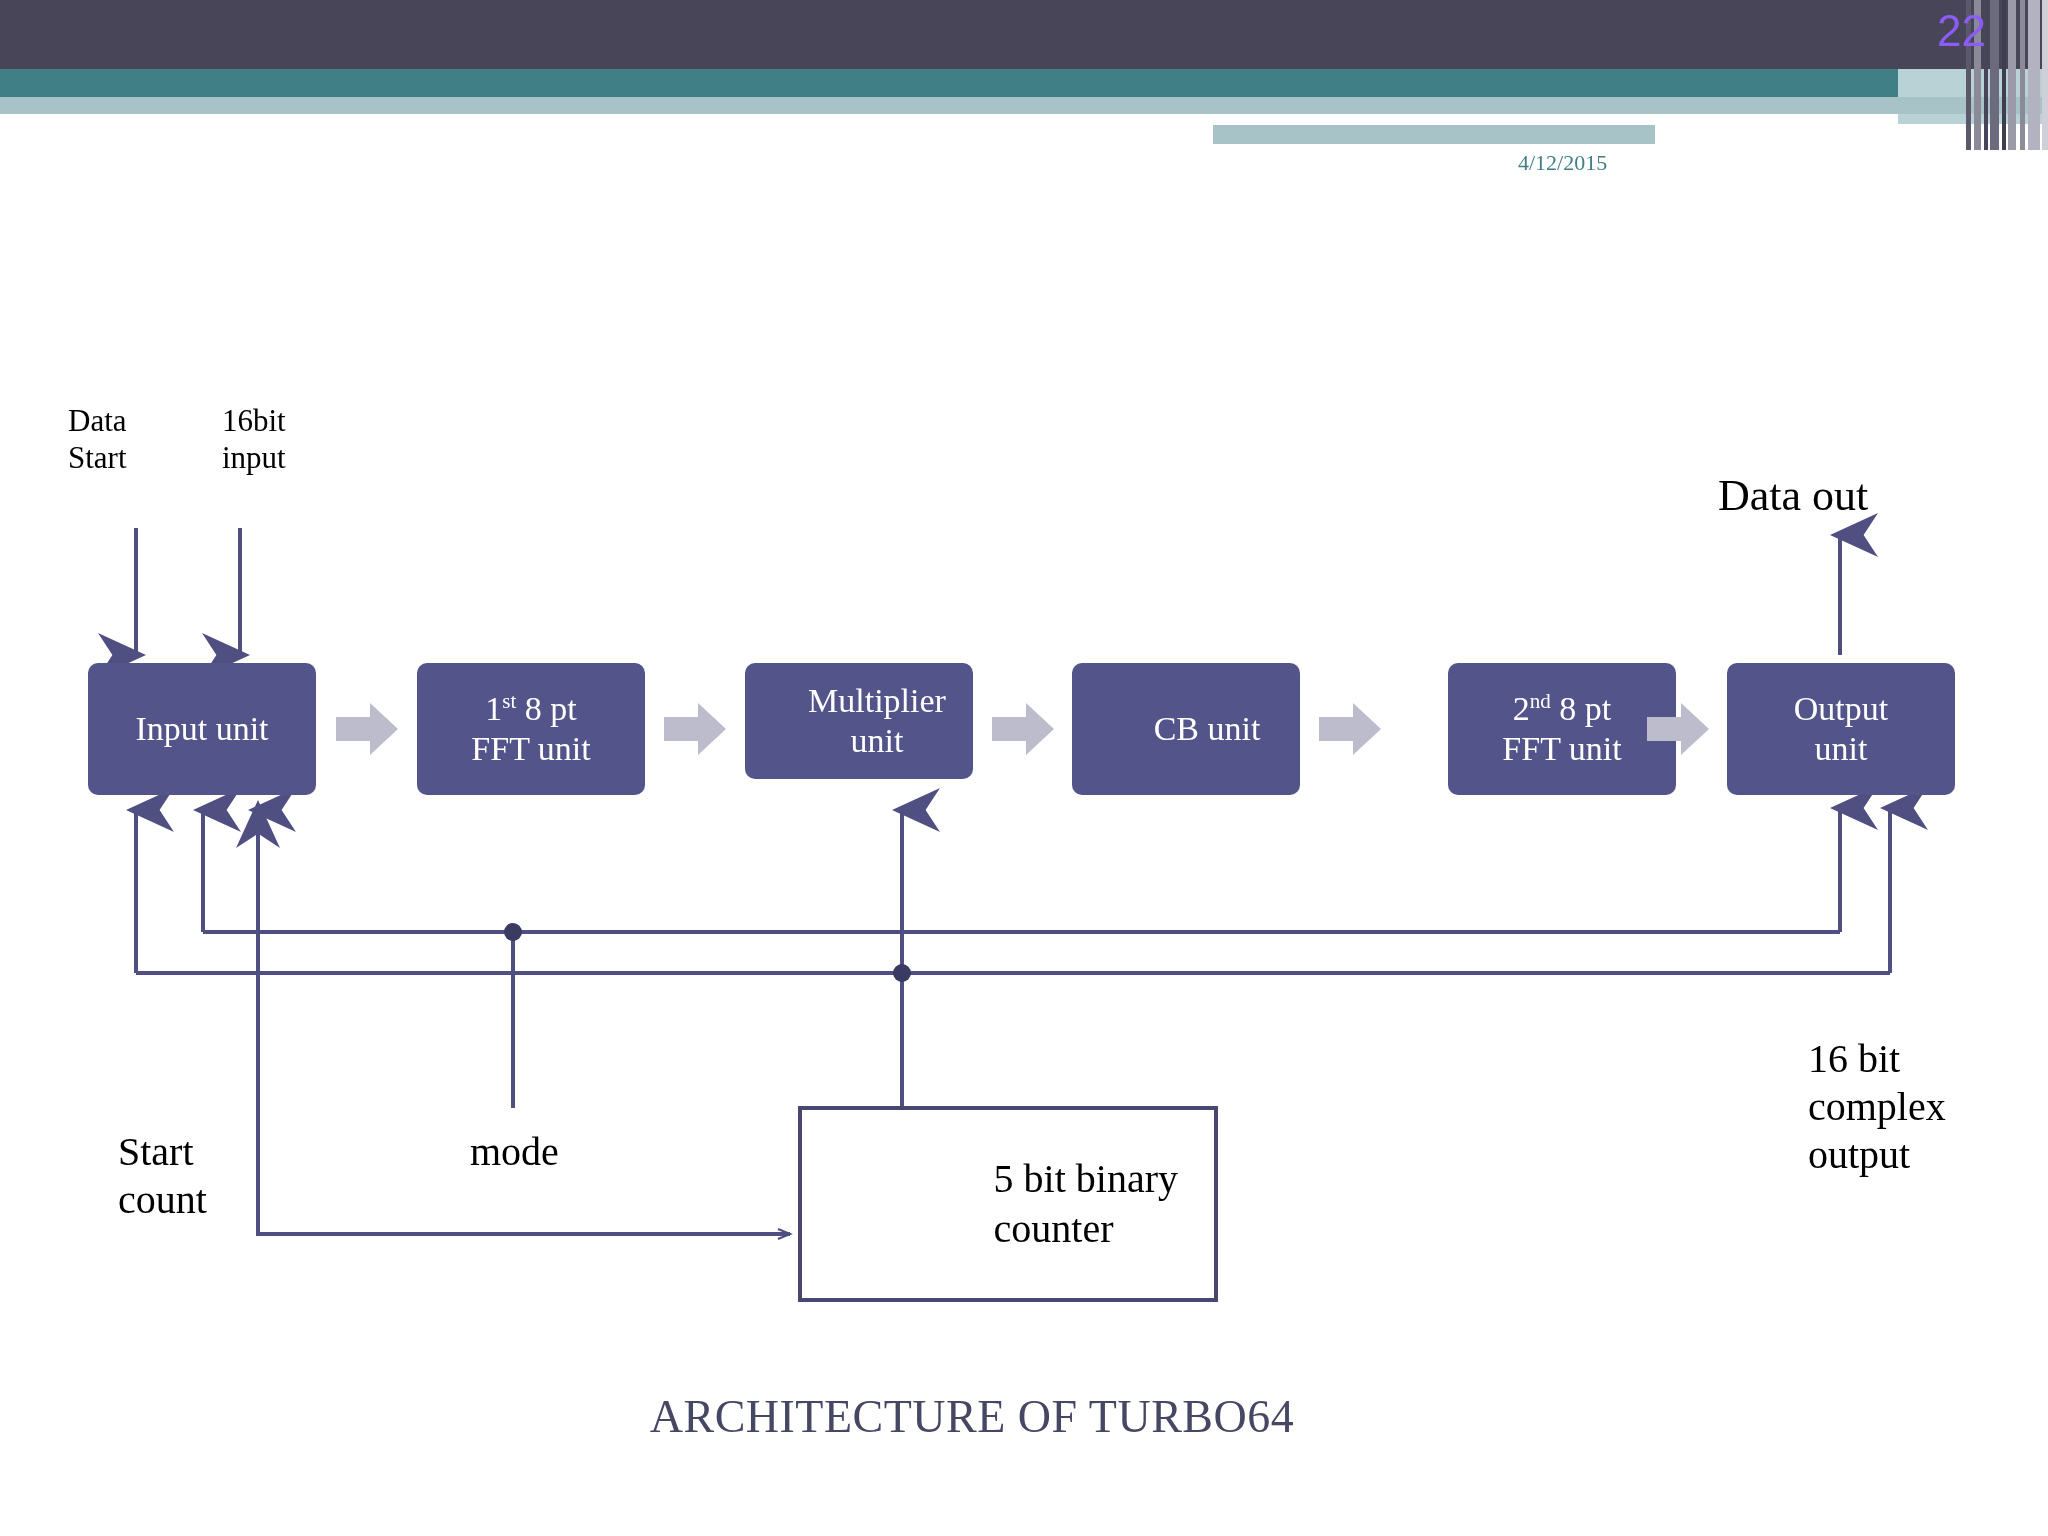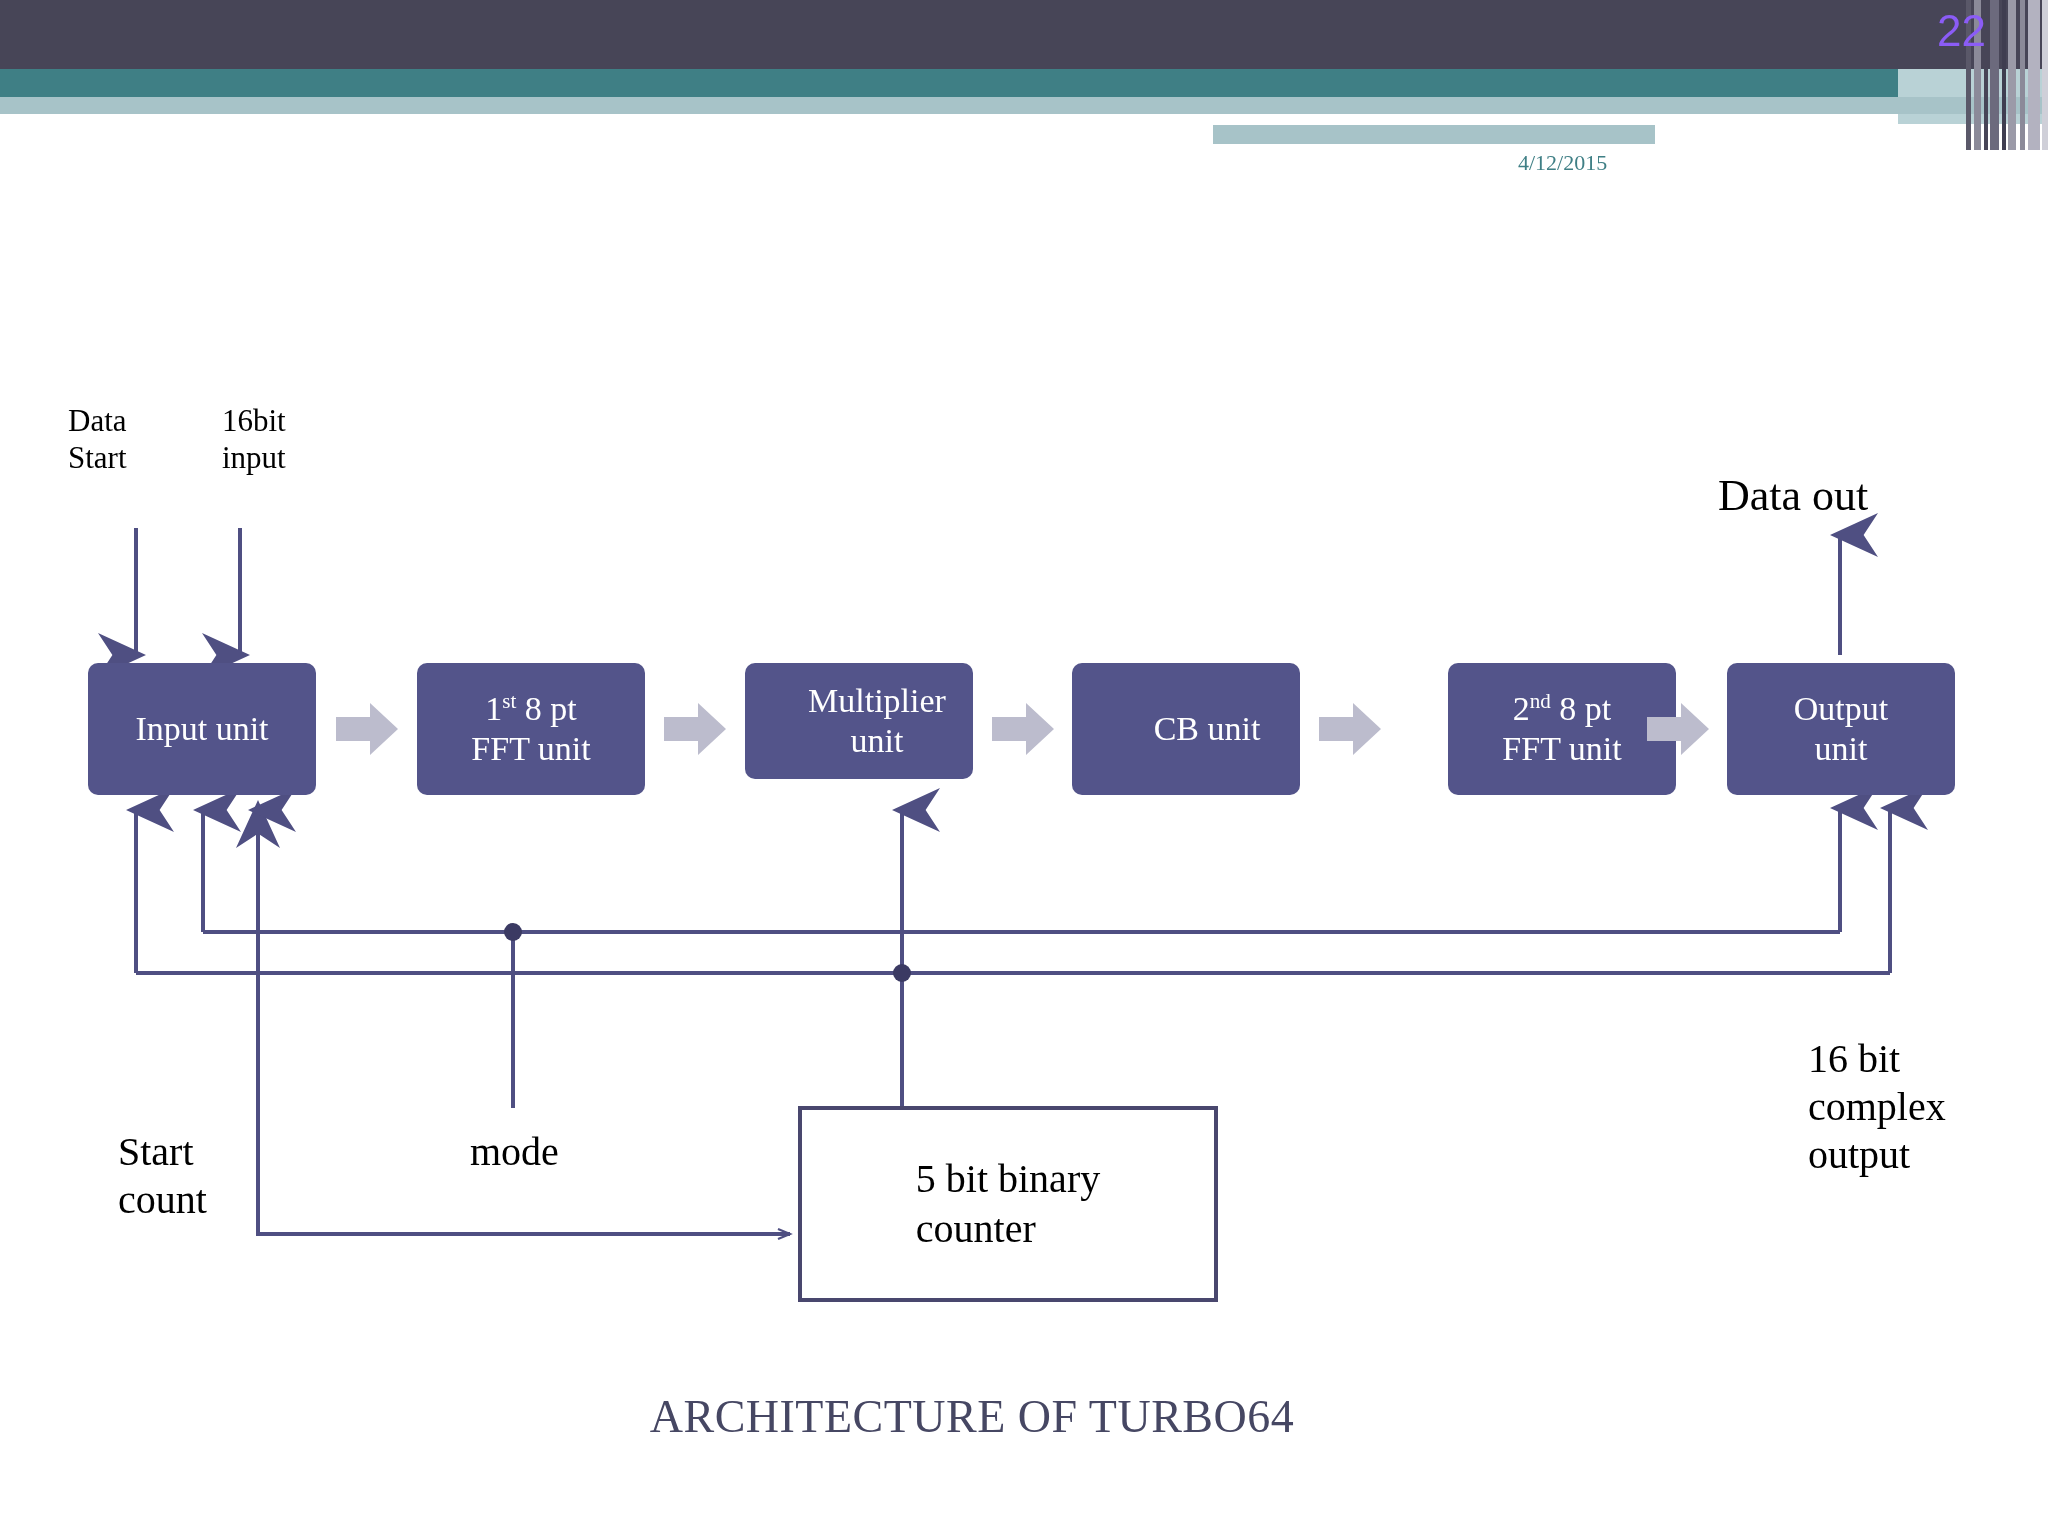--- a/index.html
+++ b/index.html
@@ -119,27 +119,27 @@
   }
   .unit-box sup { font-size: 0.62em; vertical-align: super; }
 
   .counter-box {
     position: absolute;
     background: #ffffff;
     border: 4px solid #49476e;
     color: #000000;
     display: flex;
     align-items: center;
-    justify-content: center;
+    justify-content: flex-end;
     text-align: left;
     font-family: "Liberation Serif", serif;
     font-size: 40px;
     line-height: 1.25;
     box-sizing: border-box;
-    padding: 10px 14px;
+    padding: 10px 36px;
   }
 
   .lbl {
     position: absolute;
     color: #000000;
     font-family: "Liberation Serif", serif;
     line-height: 1.2;
     white-space: pre-line;
   }
   .lbl-small  { font-size: 31px; }

